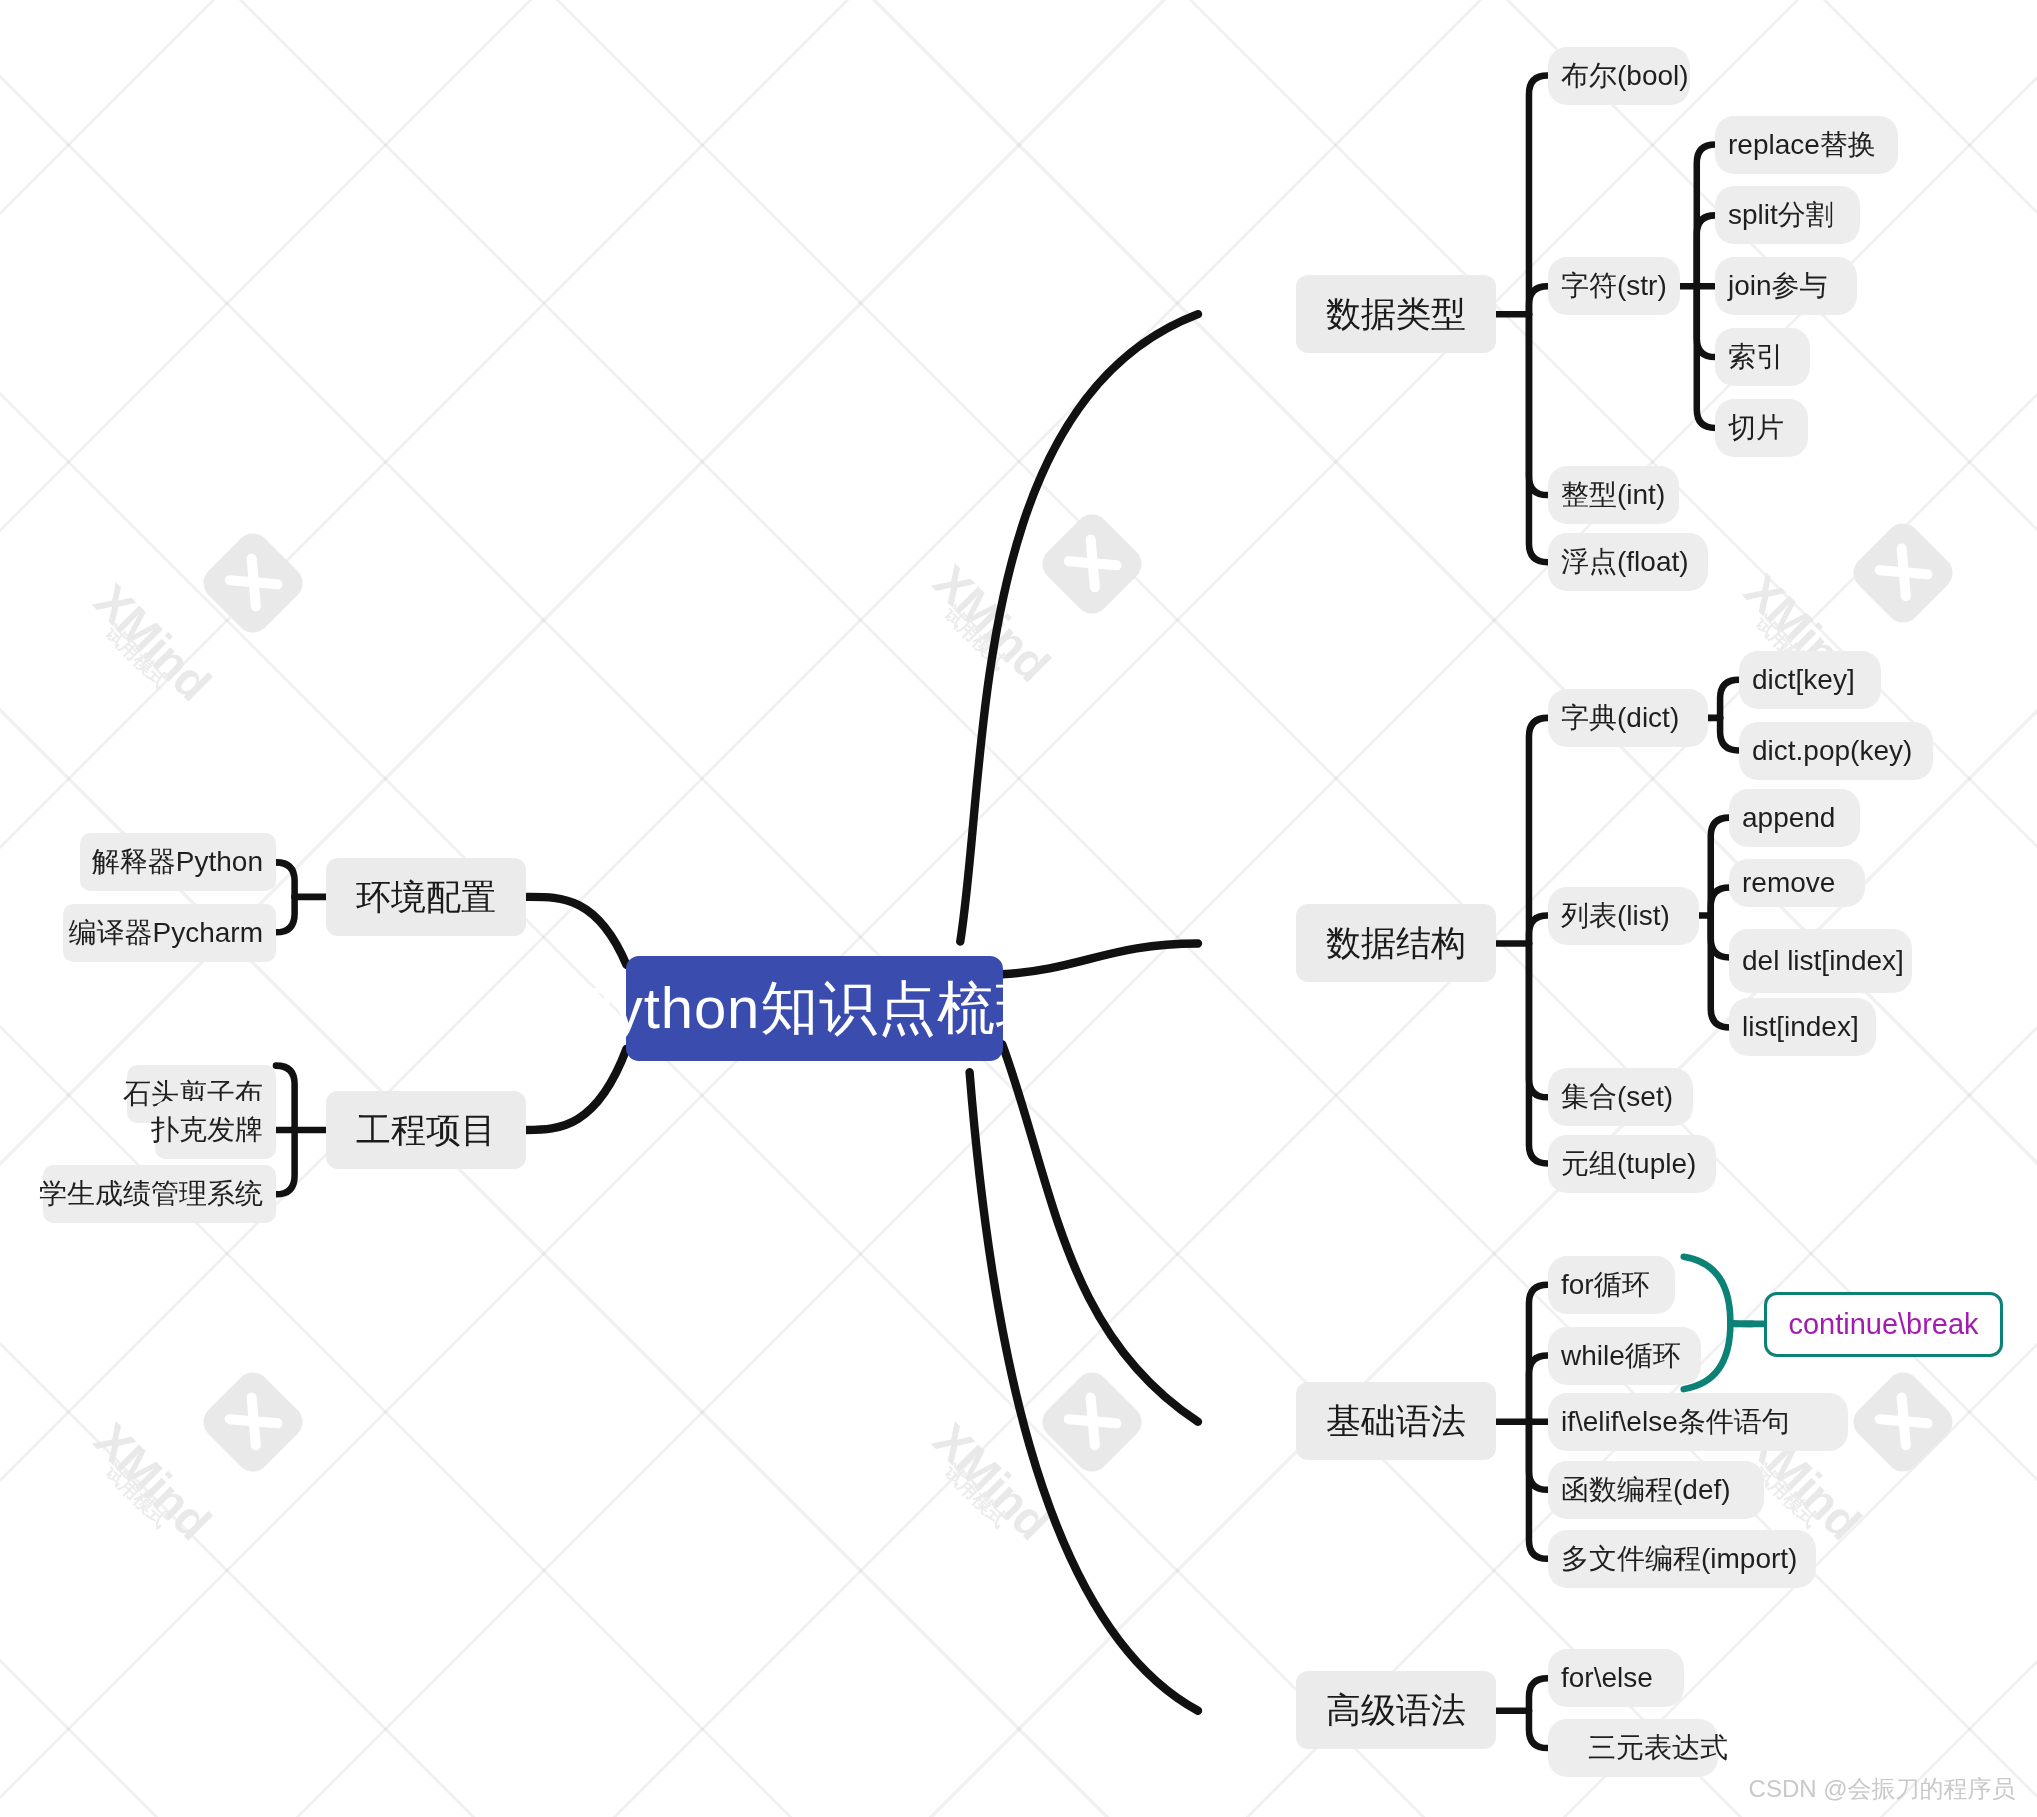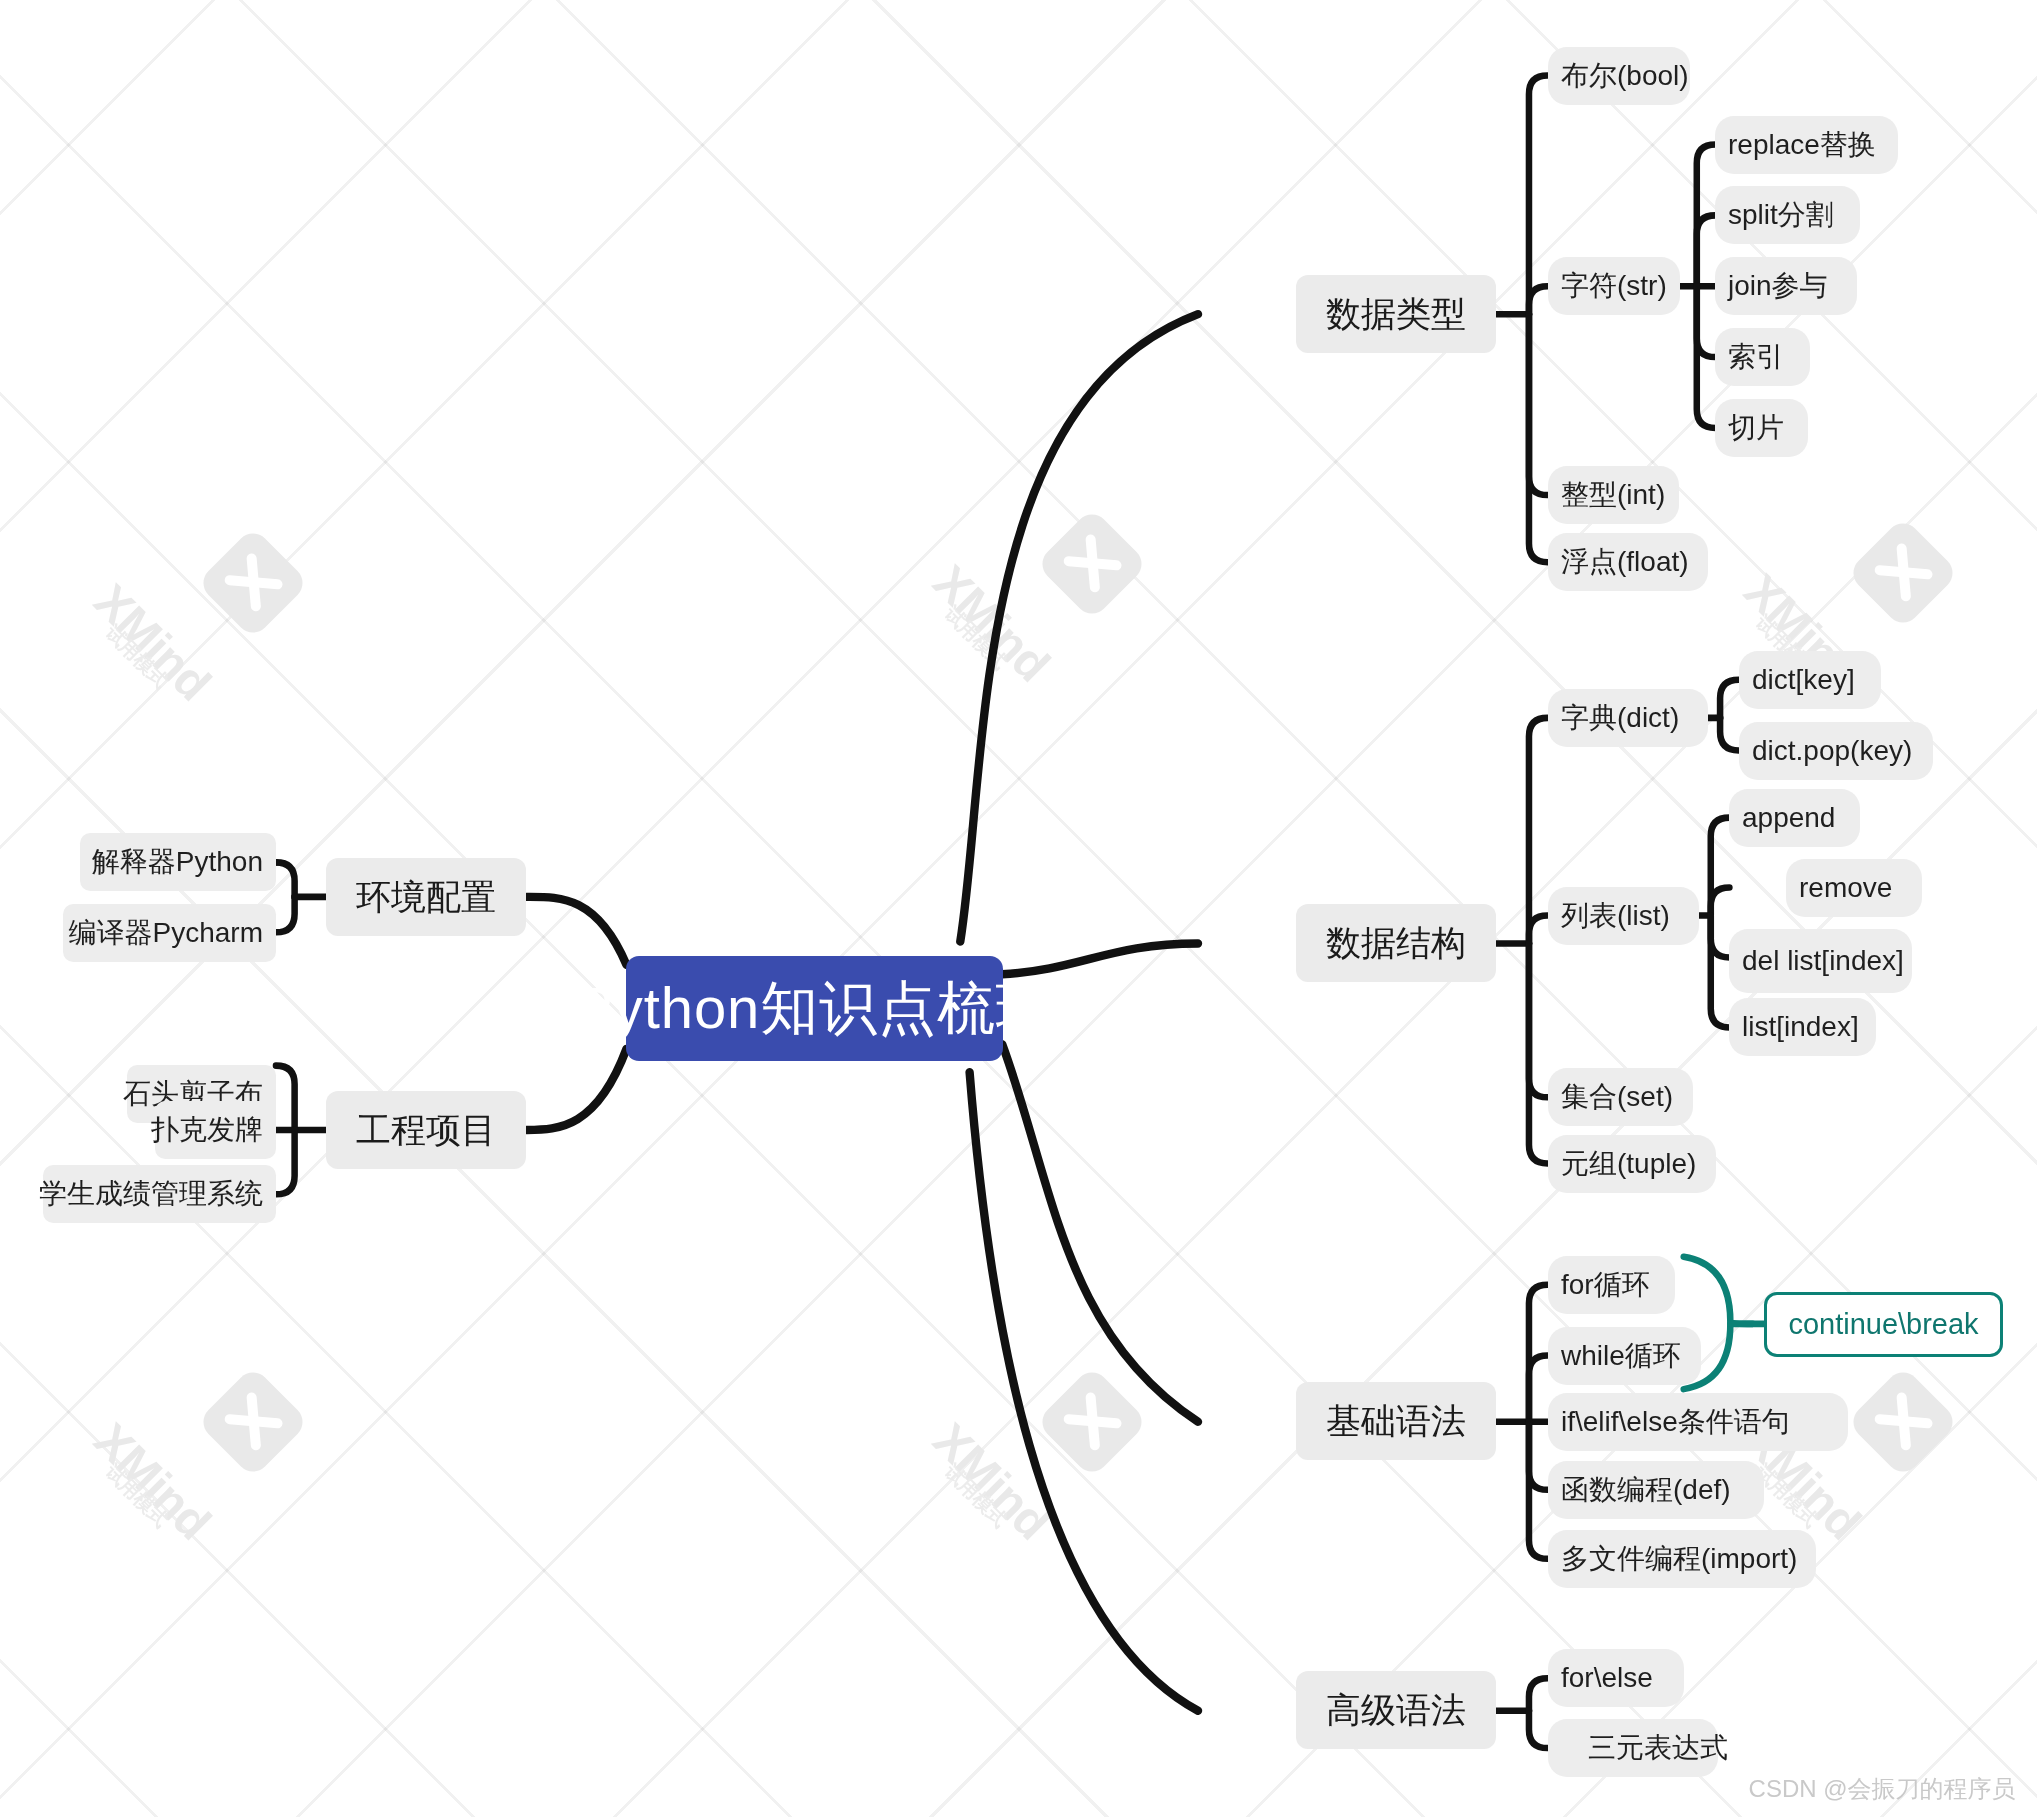--- a/index.html
+++ b/index.html
@@ -138,21 +138,21 @@
     background: #ededed;
     color: #1f1f1f;
     border-radius: 10.3px;
     font-size: 28px;
     padding: 0 13px;
   }
   .node-leaf.align-right { justify-content: flex-end; }
   .node-leaf.align-left  { justify-content: flex-start; border-radius: 19px; }
   .node-summary {
     background: #ffffff;
-    color: #0f766e;
+    color: #a21caf;
     border: 3.7px solid #0c8176;
     border-radius: 13px;
     font-size: 29px;
     justify-content: center;
   }
   
   #credit {
     position: absolute;
     right: 22.4px;
     bottom: 13px;
@@ -304,21 +304,21 @@
     <div class="node node-branch" style="left:1296px; top:904px; width:200px; height:78px;">数据结构</div>
     <div class="node node-leaf align-left" style="left:1548px; top:689px; width:160px; height:58px;">字典(dict)</div>
     <div class="node node-leaf align-left" style="left:1548px; top:887px; width:151px; height:58px;">列表(list)</div>
     <div class="node node-leaf align-left" style="left:1548px; top:1068px; width:145px; height:58px;">集合(set)</div>
     <div class="node node-leaf align-left" style="left:1548px; top:1135px; width:168px; height:58px;">元组(tuple)</div>
 
     <div class="node node-leaf align-left" style="left:1739px; top:651px; width:142px; height:58px;">dict[key]</div>
     <div class="node node-leaf align-left" style="left:1739px; top:722px; width:194px; height:58px;">dict.pop(key)</div>
 
     <div class="node node-leaf align-left" style="left:1729px; top:789px; width:131px; height:58px;">append</div>
-    <div class="node node-leaf align-left" style="left:1786px; top:859px; width:136px; height:58px;">remove</div>
+    <div class="node node-leaf align-left" style="left:1729px; top:859px; width:136px; height:48px;">remove</div>
     <div class="node node-leaf align-left" style="left:1729px; top:929px; width:183px; height:64px;">del list[index]</div>
     <div class="node node-leaf align-left" style="left:1729px; top:998px; width:147px; height:58px;">list[index]</div>
 
     <div class="node node-branch" style="left:1296px; top:1382px; width:200px; height:78px;">基础语法</div>
     <div class="node node-leaf align-left" style="left:1548px; top:1256px; width:127px; height:58px;">for循环</div>
     <div class="node node-leaf align-left" style="left:1548px; top:1327px; width:153px; height:58px;">while循环</div>
     <div class="node node-leaf align-left" style="left:1548px; top:1393px; width:300px; height:58px;">if\elif\else条件语句</div>
     <div class="node node-leaf align-left" style="left:1548px; top:1461px; width:216px; height:58px;">函数编程(def)</div>
     <div class="node node-leaf align-left" style="left:1548px; top:1530px; width:268px; height:58px;">多文件编程(import)</div>
 

